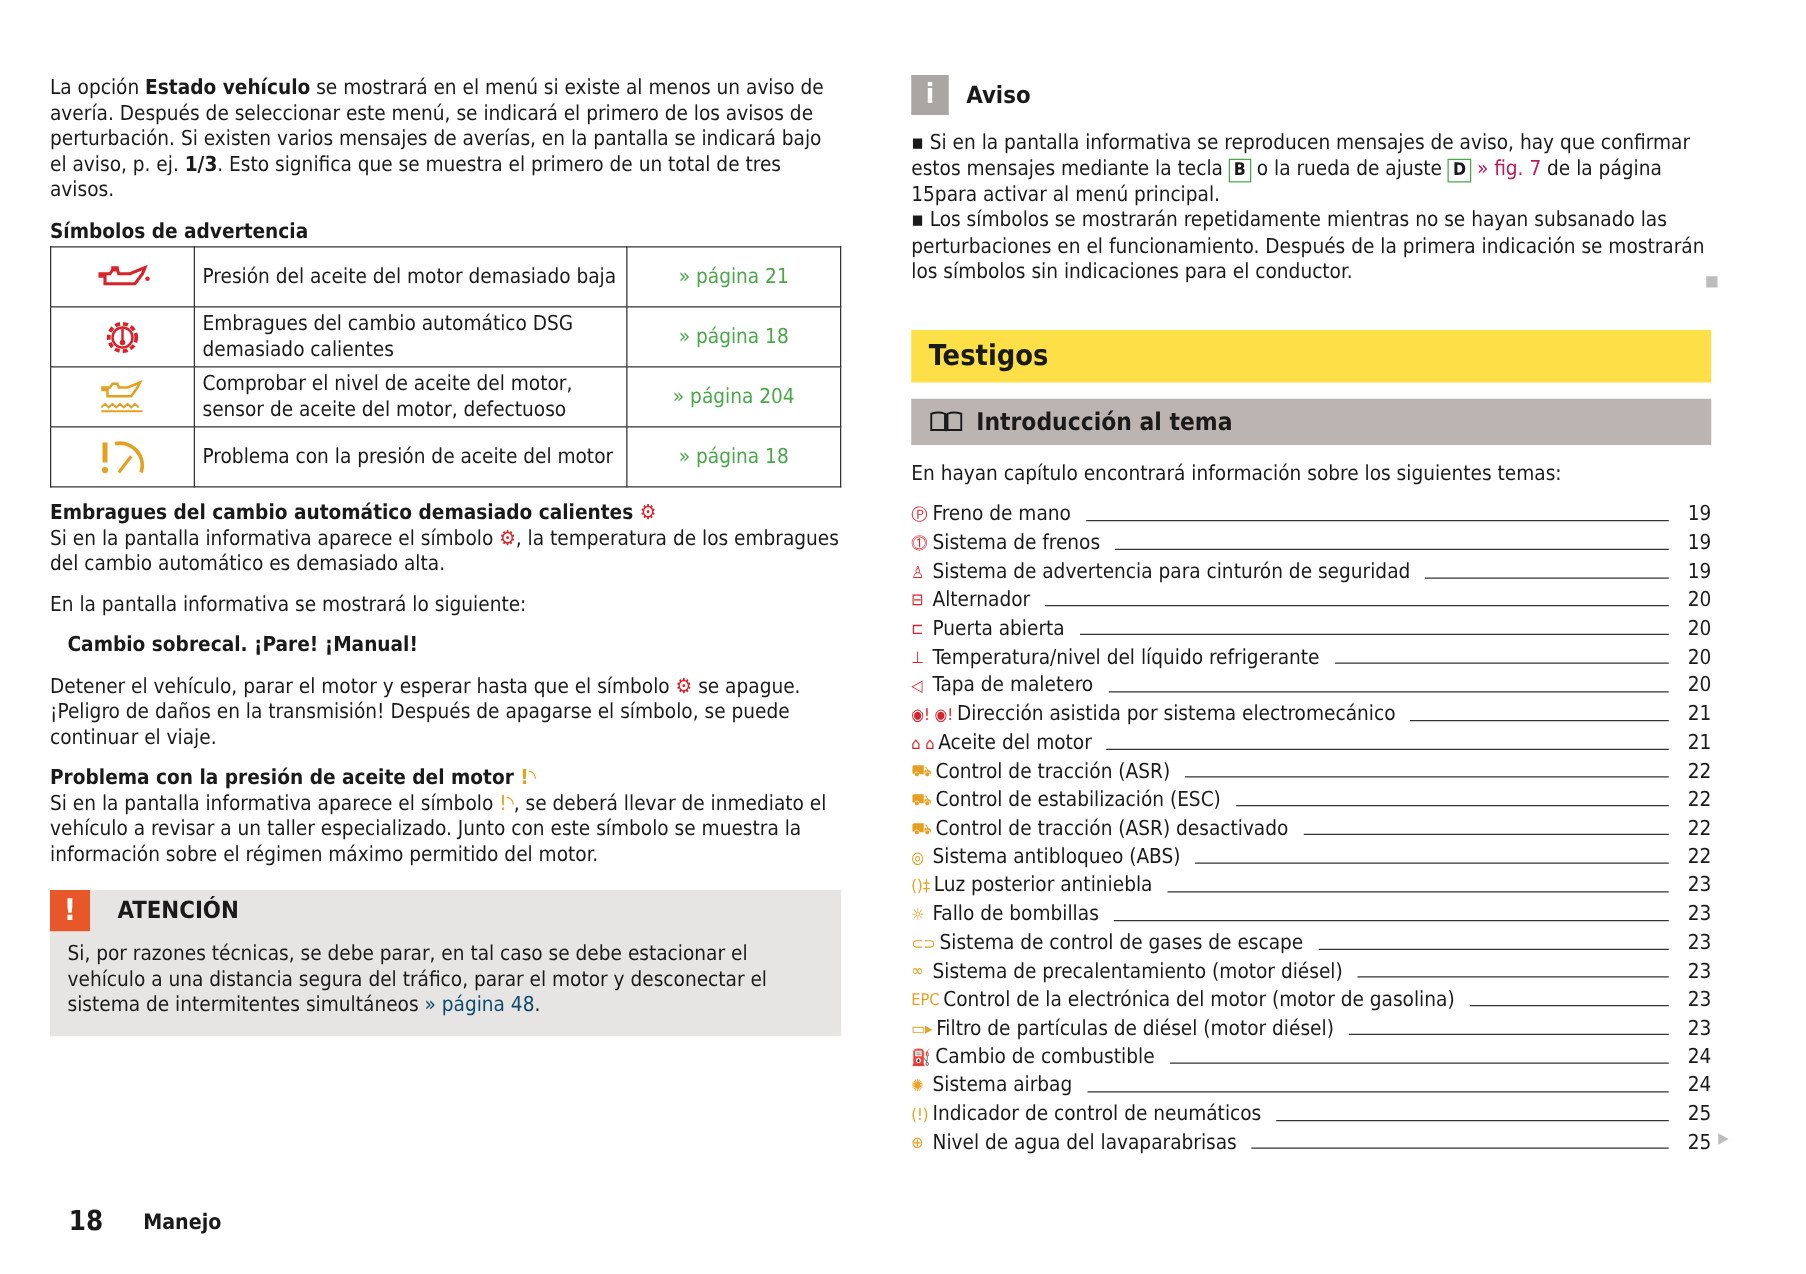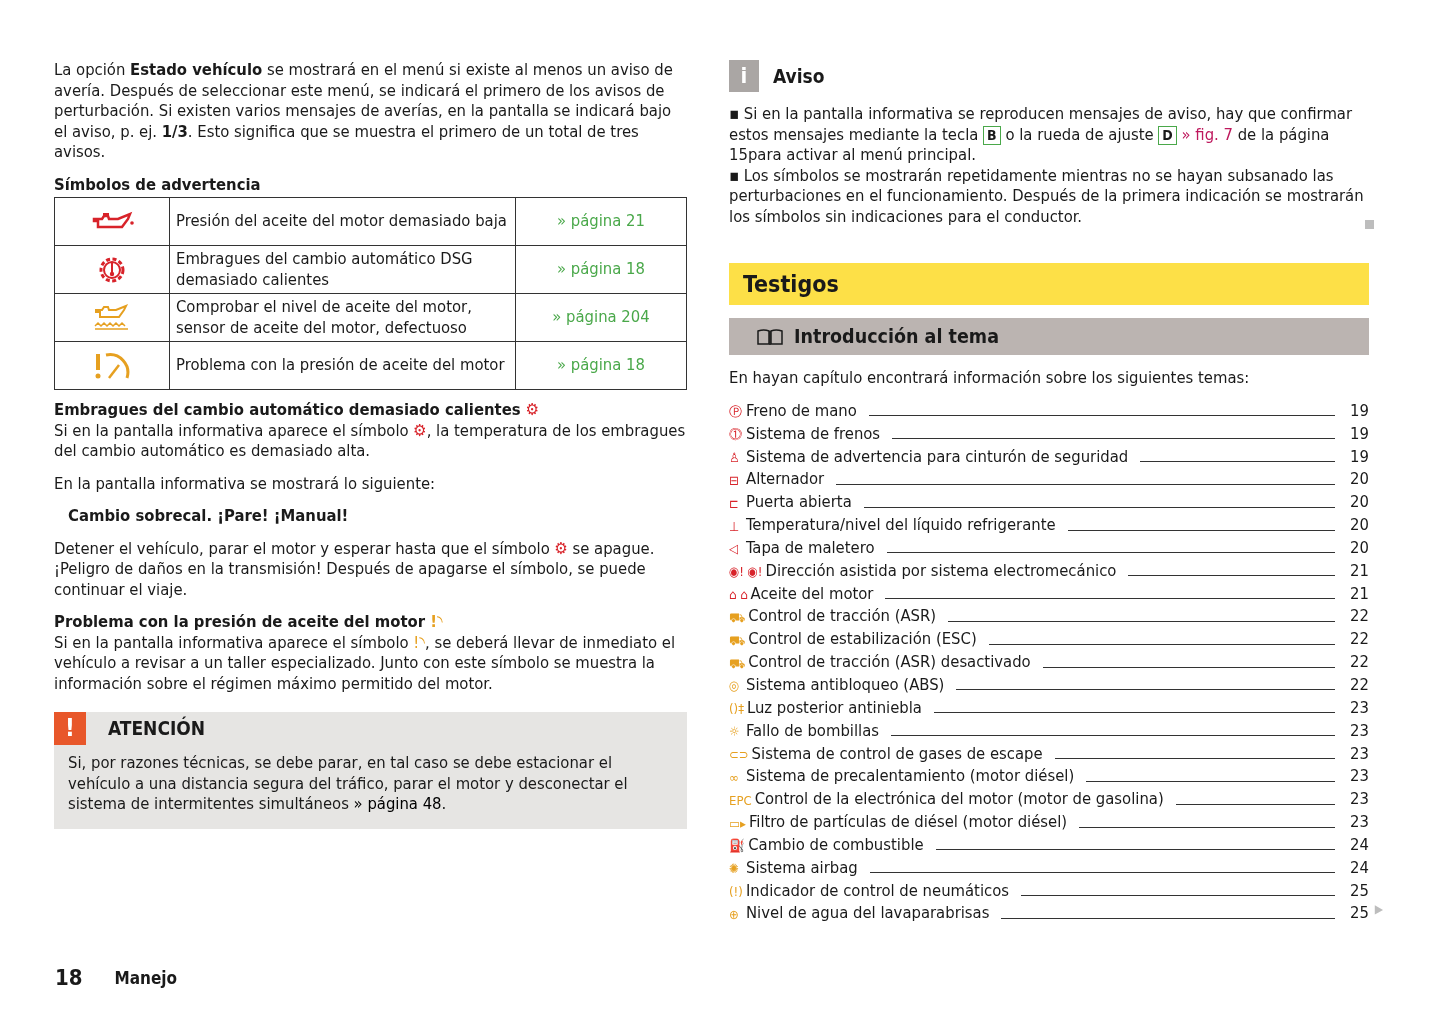--- a/index.html
+++ b/index.html
@@ -1,25 +1,25 @@
 <!DOCTYPE html>
 <html><head>
 <meta charset="utf-8">
 <style>
   * { box-sizing: border-box; margin: 0; padding: 0; }
   html, body { width: 1445px; height: 1019px; background: #ffffff; overflow: hidden; }
   body { font-family: "DejaVu Sans Condensed", "Liberation Sans", sans-serif; color: #1a1a1a; position: relative; font-size: 16.5px; line-height: 20.5px; }
-  .col-left { position: absolute; left: 54px; top: 60px; width: 633px; }
+  .col-left { position: absolute; left: 40px; top: 60px; width: 633px; }
   .col-right { position: absolute; left: 729px; top: 60px; width: 640px; }
   p { margin: 0; }
   b { font-weight: bold; }
   .para { margin-bottom: 12px; }
   .subhead { font-weight: bold; margin-top: 0; }
   .green { color: #be185d; }
-  .orange-link { color: #000000; }
+  .orange-link { color: #0c4a6e; }
   .red { color: #d8232a; }
   .amber { color: #e6a020; }
 
   
   table.warn { width: 633px; border-collapse: collapse; margin-top: 2px; border: 1.5px solid #222; }
   table.warn td { border: 1px solid #333; vertical-align: middle; height: 48px; padding: 2px 6px; }
   table.warn td.icon-cell { width: 115px; text-align: center; }
   table.warn td.text-cell { width: 346px; }
   table.warn td.ref-cell { text-align: center; color: #4aa84a; }
   .sym { display: inline-block; vertical-align: middle; }
@@ -32,21 +32,21 @@
   .att-body { padding: 8px 14px 0 14px; }
 
   
   .aviso-head { display: flex; align-items: center; height: 32px; margin-bottom: 12px; }
   .aviso-i { width: 30px; height: 32px; background: #aaa6a4; color: #fff; font-weight: bold; font-size: 22px; text-align: center; line-height: 32px; }
   .aviso-title { margin-left: 14px; font-weight: bold; font-size: 19px; }
   .keybox { display: inline-block; border: 1.5px solid #4aa84a; padding: 0 3px; line-height: 17px; font-weight: bold; font-size: 14px; }
   .end-square { position: absolute; right: -5px; width: 9px; height: 9px; background: #bdbdbd; }
 
   .sec-green { margin-top: 36px; background: #fde047; height: 42px; padding-left: 14px; font-weight: bold; font-size: 23px; line-height: 42px; }
-  .sec-grey { margin-top: 13px; background: #bbb4b1; height: 37px; padding-left: 27px; font-weight: bold; font-size: 19.5px; line-height: 37px; display: flex; align-items: center; }
+  .sec-grey { margin-top: 13px; background: #bbb4b1; height: 37px; padding-left: 14px; font-weight: bold; font-size: 19.5px; line-height: 37px; display: flex; align-items: center; }
   .sec-grey svg { margin-right: 10px; }
   .intro { margin-top: 13px; margin-bottom: 10px; }
 
   .toc-row { display: flex; align-items: flex-end; height: 22.85px; }
   .toc-icon { display: inline-block; font-size: 13px; margin-right: 3px; min-width: 14px; line-height: 18px; }
   .toc-label { white-space: nowrap; }
   .toc-leader { flex: 1; border-bottom: 1px solid #333; margin: 0 14px 5px 12px; }
   .toc-page { width: 20px; text-align: right; }
   .cont-arrow { position: absolute; right: -14px; color: #bdbdbd; font-size: 12px; }
 

